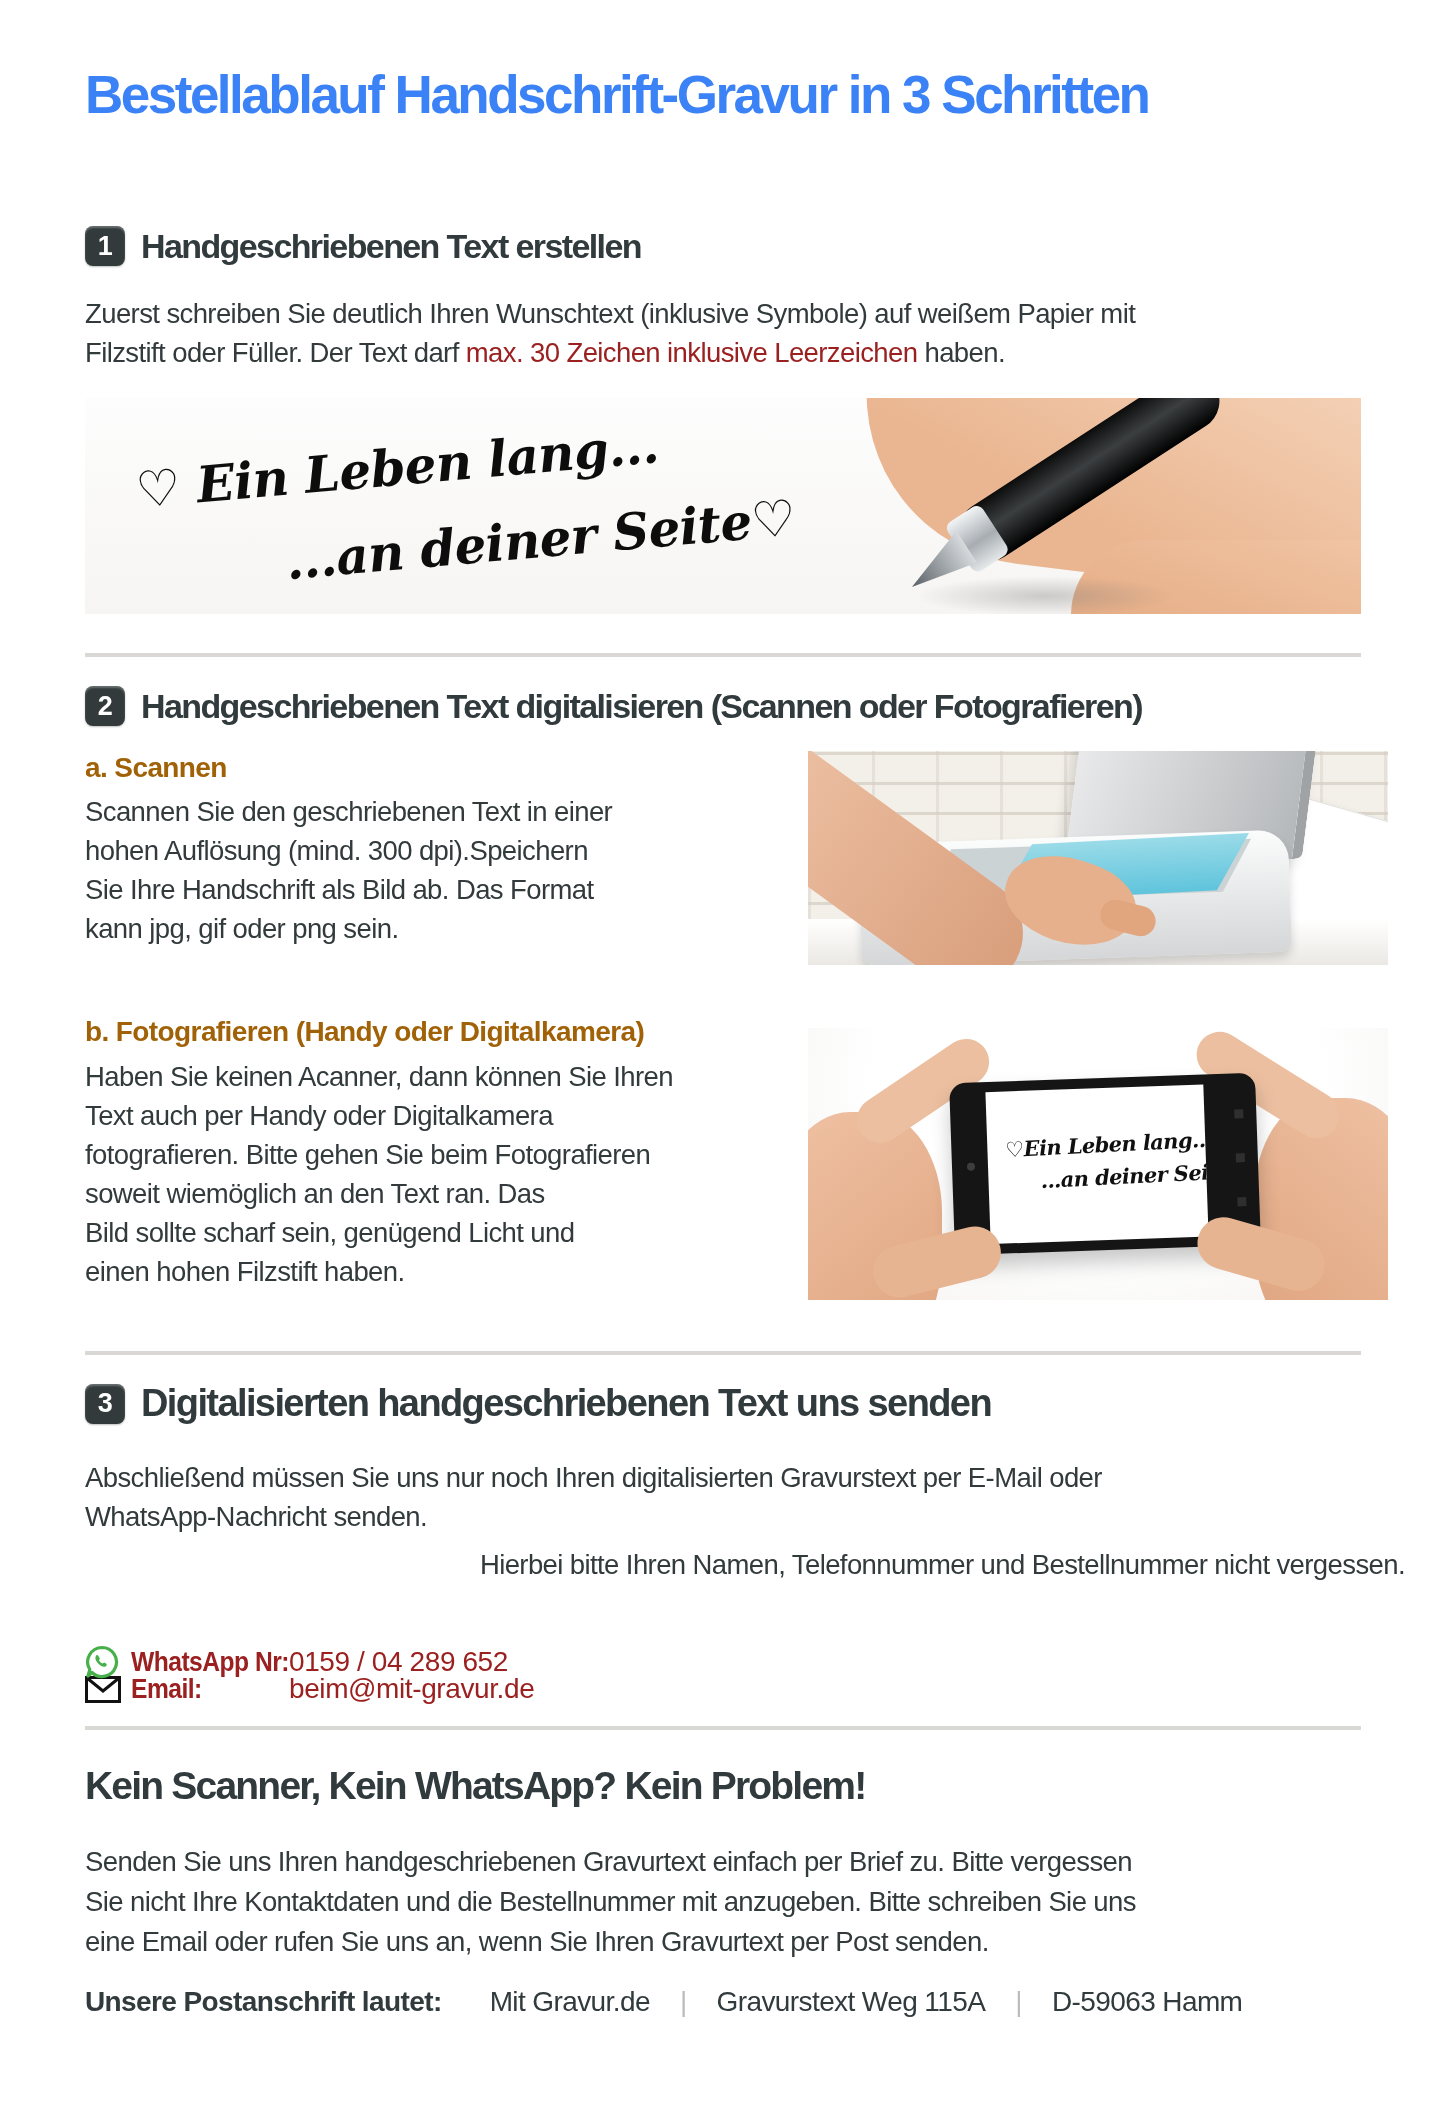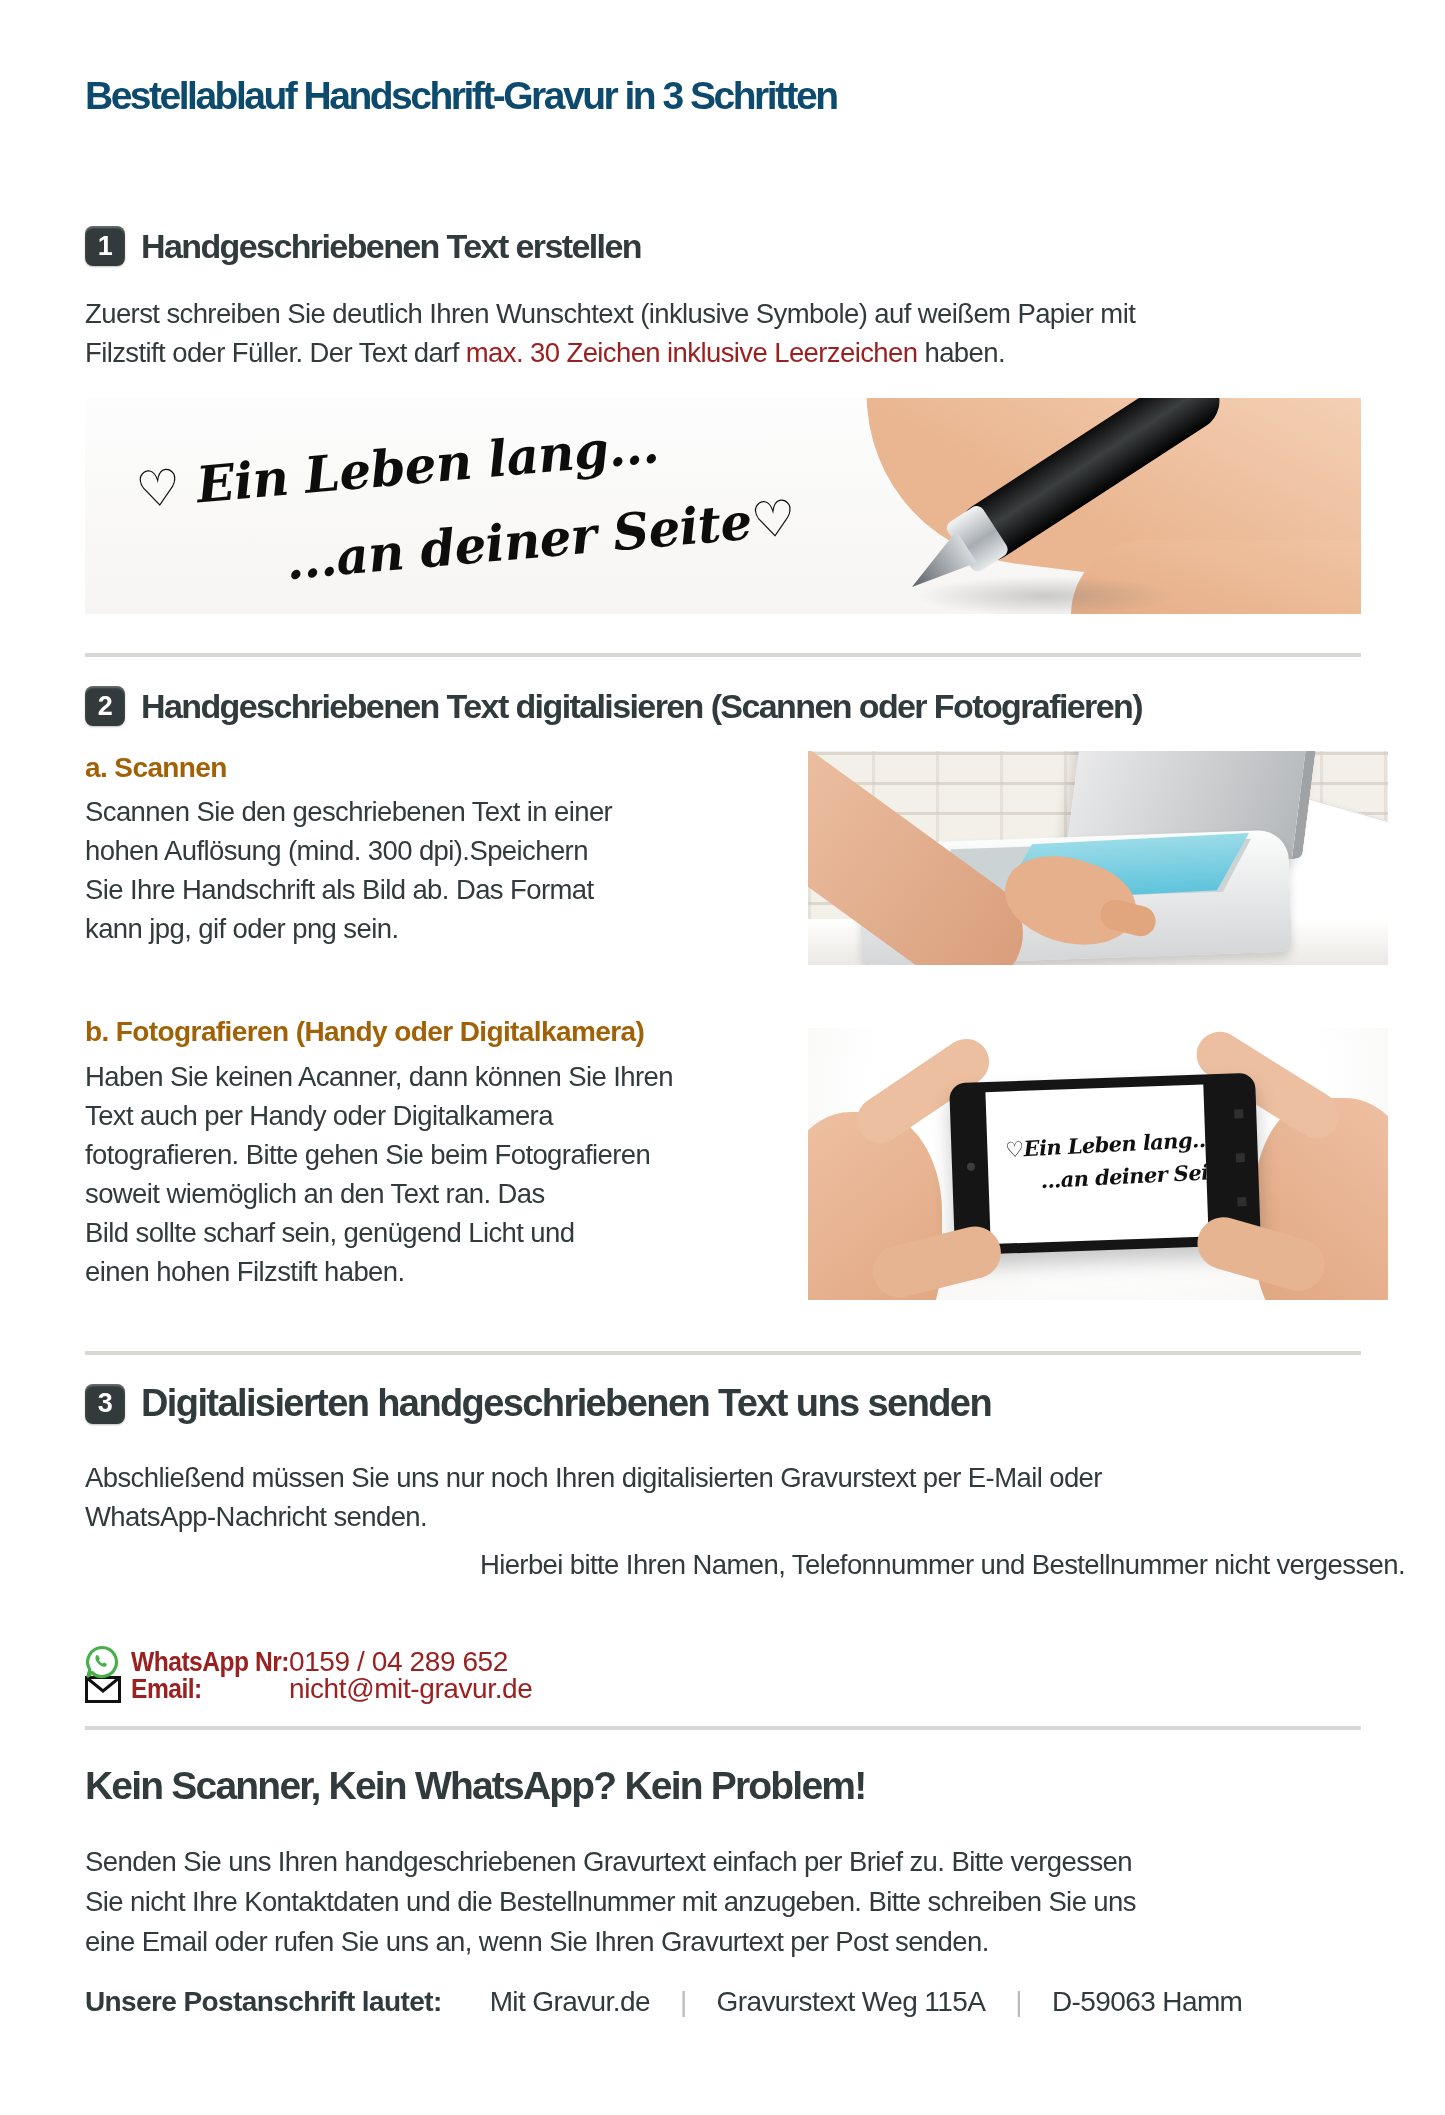--- a/index.html
+++ b/index.html
@@ -2,21 +2,21 @@
 <html><head>
 <meta charset="utf-8">
 <style>
   html,body{margin:0;padding:0;background:#ffffff;}
   #page{
     position:relative;width:1445px;height:2115px;background:#ffffff;overflow:hidden;
     font-family:"Liberation Sans",sans-serif;color:#313a3c;letter-spacing:-0.6px;
   }
   .abs{position:absolute;}
   
-  .doc-title{left:85px;top:74px;font-size:39px;font-weight:bold;letter-spacing:-2.5px;color:#0c4a6e;white-space:nowrap;}
+  .doc-title{left:85px;top:64px;font-size:53px;font-weight:bold;letter-spacing:-2.5px;color:#3b82f6;white-space:nowrap;}
   .step-head{left:85px;display:flex;align-items:center;gap:16px;}
   .badge{width:40px;height:40px;background:#323a3c;border-radius:8px;color:#ffffff;
          font-size:27px;font-weight:bold;display:flex;align-items:center;justify-content:center;
          box-shadow:inset 0 2px 2px rgba(255,255,255,.28), 0 1px 2px rgba(0,0,0,.25);}
   .step-title{font-size:34px;font-weight:bold;letter-spacing:-1.6px;color:#313a3c;white-space:nowrap;}
   .step-title.big{font-size:38px;}
   
   .body-text{font-size:27.5px;line-height:39px;color:#323a3c;}
   .red{color:#9b2020;}
   .sub-title{font-size:28px;font-weight:bold;color:#a16207;white-space:nowrap;}
@@ -201,21 +201,21 @@
   </div>
 
   <div class="abs contact-row" style="top:1668px;">
     <div class="contact-icon">
       <svg class="env-svg" width="36" height="27" viewBox="0 0 36 27">
         <rect x="1.5" y="1.5" width="33" height="24" fill="none" stroke="#111111" stroke-width="3"></rect>
         <path d="M2 2 L18 15 L34 2" fill="none" stroke="#111111" stroke-width="3"></path>
       </svg>
     </div>
     <div class="contact-label">Email:</div>
-    <div class="contact-value">nicht@mit-gravur.de</div>
+    <div class="contact-value">beim@mit-gravur.de</div>
   </div>
   <div class="abs contact-row" style="top:1641px;">
     <div class="contact-icon">
       <svg class="wa-svg" width="34" height="34" viewBox="0 0 34 34">
         <path d="M17 2.5 A14.5 14.5 0 1 1 7 27.5 L3 31 L4.8 24.6 A14.5 14.5 0 0 1 17 2.5 Z" fill="none" stroke="#47b04b" stroke-width="3.2" stroke-linejoin="round"></path>
         <path d="M11.5 10 c-1.8 2 -1.4 5 1.2 8 c2.6 3 5.8 4.6 8 3.4 c1.2 -0.7 1.4 -1.8 0.6 -2.6 l-2 -1.4 l-1.8 1 c-1.2 -0.4 -2.8 -1.8 -3.6 -3.2 l1 -1.8 l-1.6 -2.6 c-0.6 -1 -1.2 -1 -1.8 -0.8 Z" fill="#47b04b"></path>
       </svg>
     </div>
     <div class="contact-label">WhatsApp Nr:</div>
     <div class="contact-value">0159 / 04 289 652</div>

